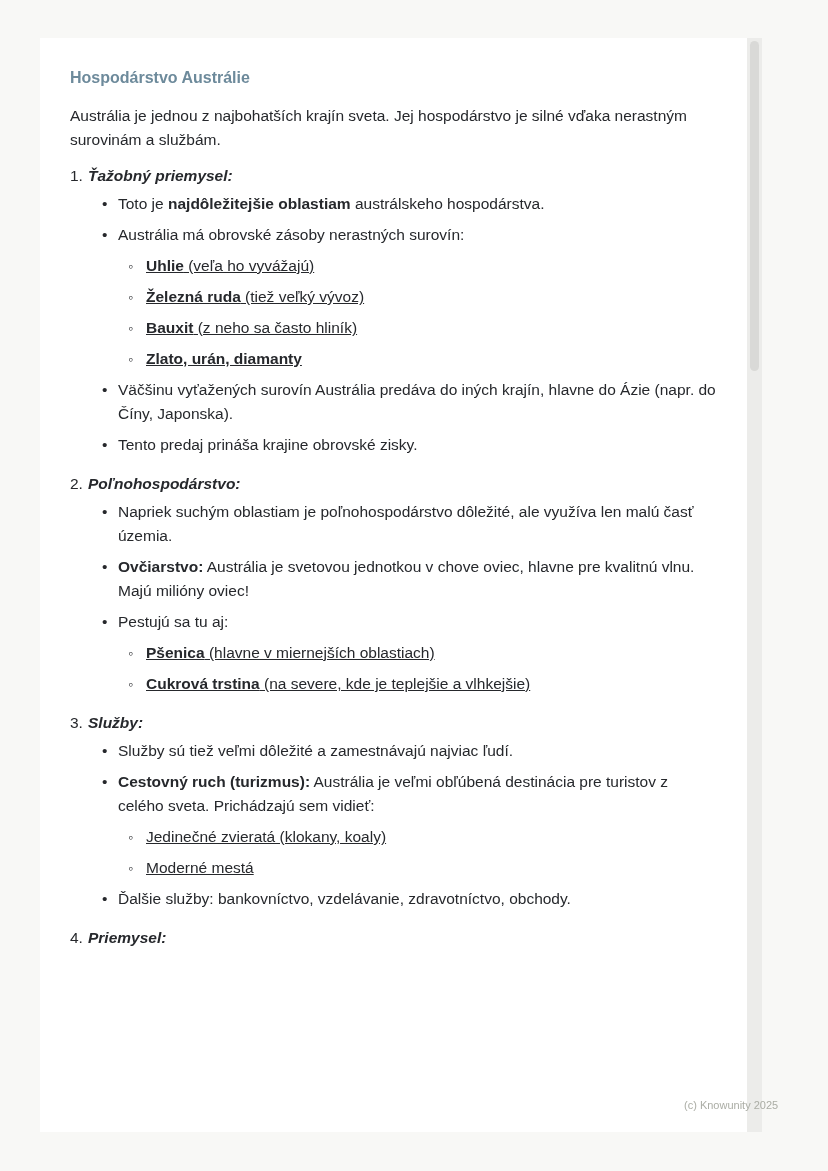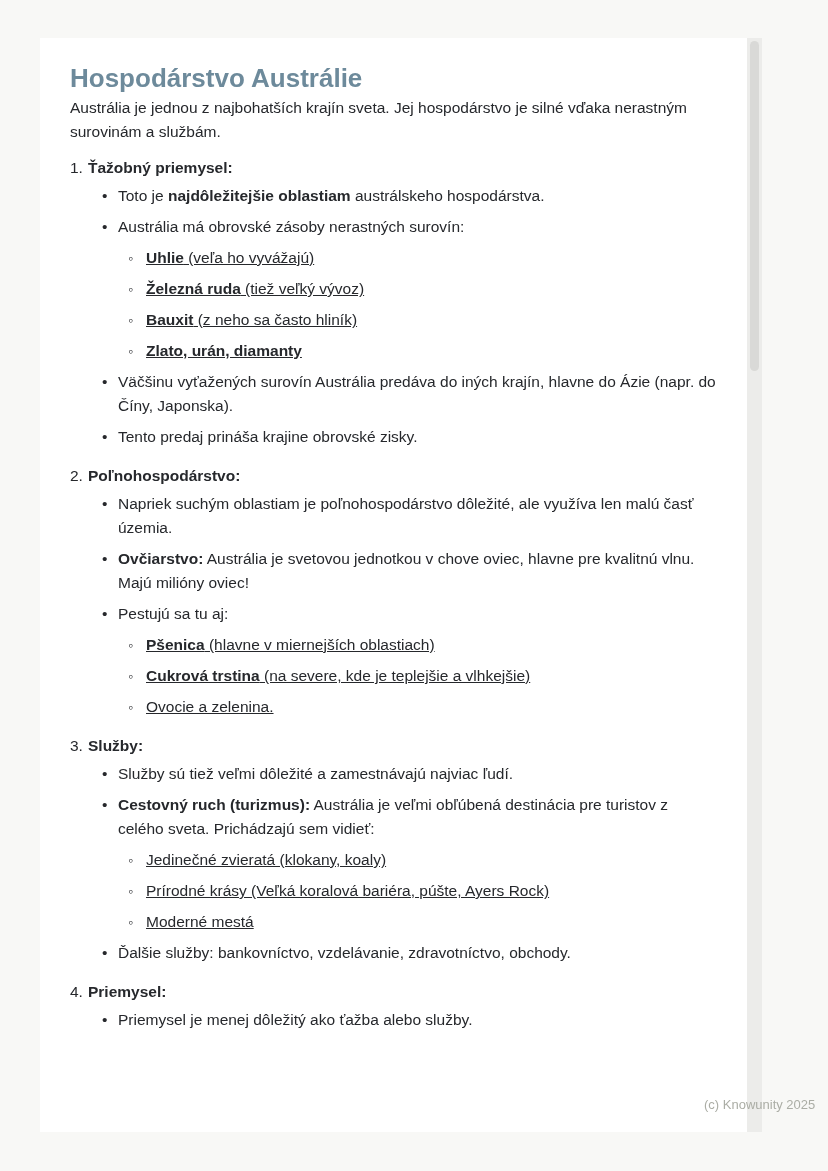--- a/index.html
+++ b/index.html
@@ -15,47 +15,47 @@
     position:absolute; left:40px; top:38px;
     width:722px; height:1094px;
     background: var(--page,#ffffff);
     overflow:hidden;
   }
   .content {
     padding:26px 44px 0 30px;
     font-size:15.5px; line-height:24px;
   }
   .doc-title {
-    font-size:26px; line-height:28px; font-weight:bold;
+    font-size:16px; line-height:28px; font-weight:bold;
     color: var(--title-color,#6d8a9b);
-    margin-bottom:4px;
+    margin-bottom:12px;
   }
   .intro { margin-bottom:12px; }
   .num-item { display:flex; margin-bottom:8px; }
   .num { flex:0 0 18px; }
   .num-body { flex:1; }
-  .item-heading { margin-bottom:4px; }
+  .item-heading { margin-bottom:4px;font-style:italic; }
   ul.bullets { list-style:none; margin-left:12px; }
   ul.bullets > li { position:relative; padding-left:18px; margin-bottom:7px; }
   ul.bullets > li::before { content:"\2022"; position:absolute; left:2px; }
   ul.subbullets { list-style:none; margin-top:7px; margin-left:10px;text-decoration:underline; }
   ul.subbullets > li { position:relative; padding-left:18px; margin-bottom:7px; }
   ul.subbullets > li::before { content:"\25E6"; position:absolute; left:0; font-size:14px; }
   strong { font-weight:bold; }
   .scrollbar {
     position:absolute; top:0; right:0; width:15px; height:100%;
     background: var(--track,#ececea);
   }
   .scrollbar-thumb {
     position:absolute; top:3px; left:3px; width:9px; height:330px;
     border-radius:5px; background: var(--thumb,#d9d9d7);
   }
   .watermark {
-    position:absolute; left:704px; top:1098px;
-    font-size:13px; line-height:14px;
+    position:absolute; left:684px; top:1098px;
+    font-size:11px; line-height:14px;
     color: var(--watermark-color,#abada5);
     z-index:5; white-space:nowrap;
   }
 </style>
 </head>
 <body>
 
 <div class="page">
   <div class="content">
     <h1 class="doc-title">Hospodárstvo Austrálie</h1>
@@ -108,65 +108,54 @@
               </li>
               <li>
                 <div class="li-text"><span>Pestujú sa tu aj:</span></div>
                 <ul class="subbullets">
                   <li>
                     <div class="li-text"><strong>Pšenica</strong><span> (hlavne v miernejších oblastiach)</span></div>
                   </li>
                   <li>
                     <div class="li-text"><strong>Cukrová trstina</strong><span> (na severe, kde je teplejšie a vlhkejšie)</span></div>
                   </li>
-                  <li>
-                    <div class="li-text"><span>Ovocie a zelenina.</span></div>
-                  </li>
                 </ul>
               </li>
             </ul>
           </div>
         </div>
         <div class="num-item">
           <span class="num">3.</span>
           <div class="num-body">
             <div class="item-heading"><strong>Služby:</strong></div>
             <ul class="bullets">
               <li>
                 <div class="li-text"><span>Služby sú tiež veľmi dôležité a zamestnávajú najviac ľudí.</span></div>
               </li>
               <li>
                 <div class="li-text"><strong>Cestovný ruch (turizmus):</strong><span> Austrália je veľmi obľúbená destinácia pre turistov z celého sveta. Prichádzajú sem vidieť:</span></div>
                 <ul class="subbullets">
                   <li>
                     <div class="li-text"><span>Jedinečné zvieratá (klokany, koaly)</span></div>
                   </li>
                   <li>
-                    <div class="li-text"><span>Prírodné krásy (Veľká koralová bariéra, púšte, Ayers Rock)</span></div>
-                  </li>
-                  <li>
                     <div class="li-text"><span>Moderné mestá</span></div>
                   </li>
                 </ul>
               </li>
               <li>
                 <div class="li-text"><span>Ďalšie služby: bankovníctvo, vzdelávanie, zdravotníctvo, obchody.</span></div>
               </li>
             </ul>
           </div>
         </div>
         <div class="num-item">
           <span class="num">4.</span>
           <div class="num-body">
             <div class="item-heading"><strong>Priemysel:</strong></div>
-            <ul class="bullets">
-              <li>
-                <div class="li-text"><span>Priemysel je menej dôležitý ako ťažba alebo služby.</span></div>
-              </li>
-            </ul>
           </div>
         </div>
       </div>
   </div>
   <div class="scrollbar">
     <div class="scrollbar-thumb"></div>
   </div>
 </div>
 
 <div class="watermark">(c) Knowunity 2025</div>

